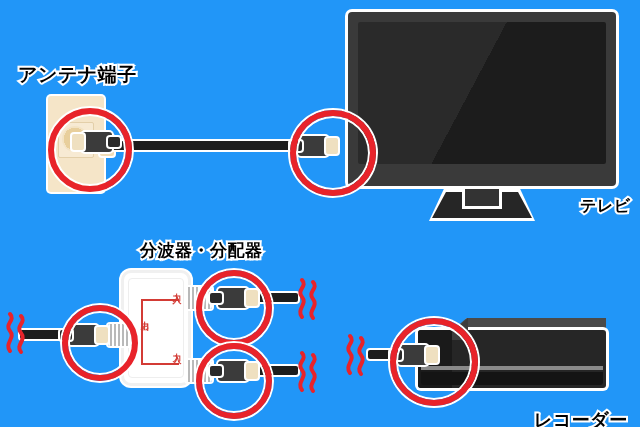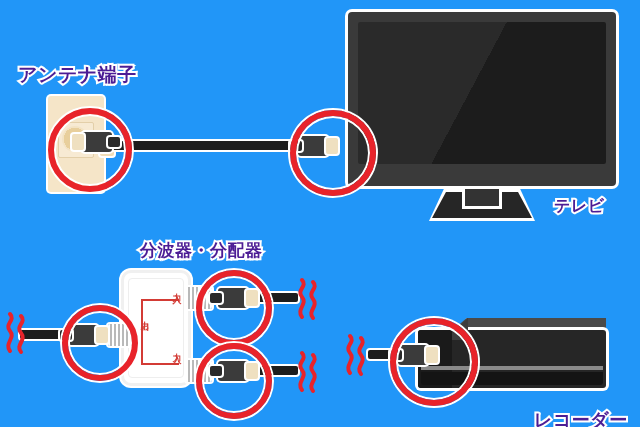--- a/index.html
+++ b/index.html
@@ -8,21 +8,21 @@
     background:#2196f8;
     font-family:"DejaVu Sans","Liberation Sans",sans-serif;
     overflow:hidden;position:relative;
   }
   #stage{position:absolute;left:0;top:0;width:640px;height:427px;overflow:hidden;}
 
   
   .lbl{
     position:absolute;
     font-weight:bold;
-    color:#4c1d95;
+    color:#000000;
     letter-spacing:.5px;
     white-space:nowrap;
     -webkit-text-stroke:4px #ffffff;
     paint-order:stroke fill;
     text-shadow:none;
     z-index:40;
   }
 
   
   .wallplate{
@@ -194,21 +194,21 @@
 
   <div class="hl" style="left:48px;top:108px;width:72px;height:72px;"></div>
   <div class="hl" style="left:290px;top:110px;width:74px;height:74px;"></div>
 
   <div class="tv-base-out"></div>
   <div class="tv-neck"></div>
   <div class="tv-base"></div>
   <div class="tv-frame">
     <div class="tv-screen"></div>
   </div>
-  <div class="lbl" style="left:554px;top:196px;font-size:16px;">テレビ</div>
+  <div class="lbl" style="left:580px;top:196px;font-size:16px;">テレビ</div>
 
   <div class="lbl" style="left:92px;top:239px;font-size:17px;padding-left:48px;">分波器・分配器</div>
 
   <div class="cable" style="left:20px;top:330px;width:52px;"></div>
   <div class="mconn" style="left:68px;top:325px;">
     <div class="barrel"></div>
     <div class="neck"></div>
     <div class="tip"></div>
   </div>
   <div class="fconn" style="left:108px;top:324px;"></div>

